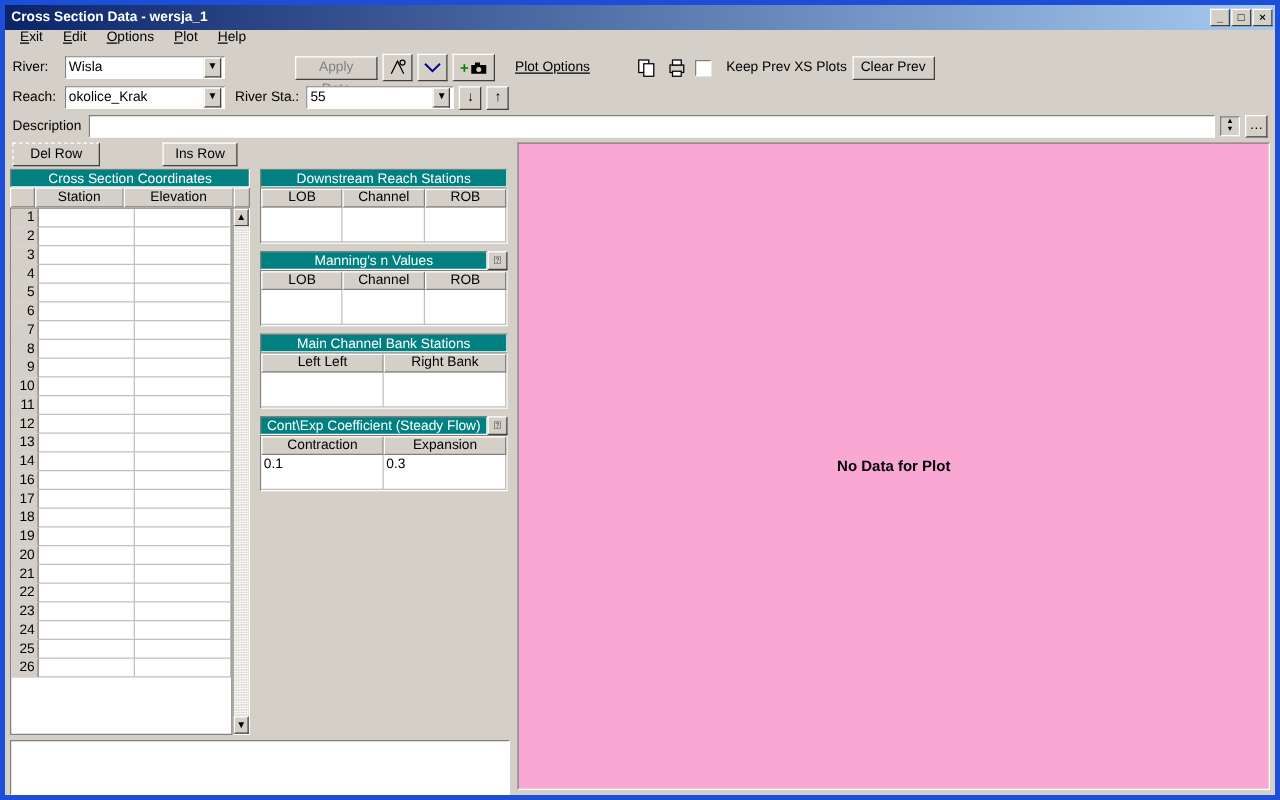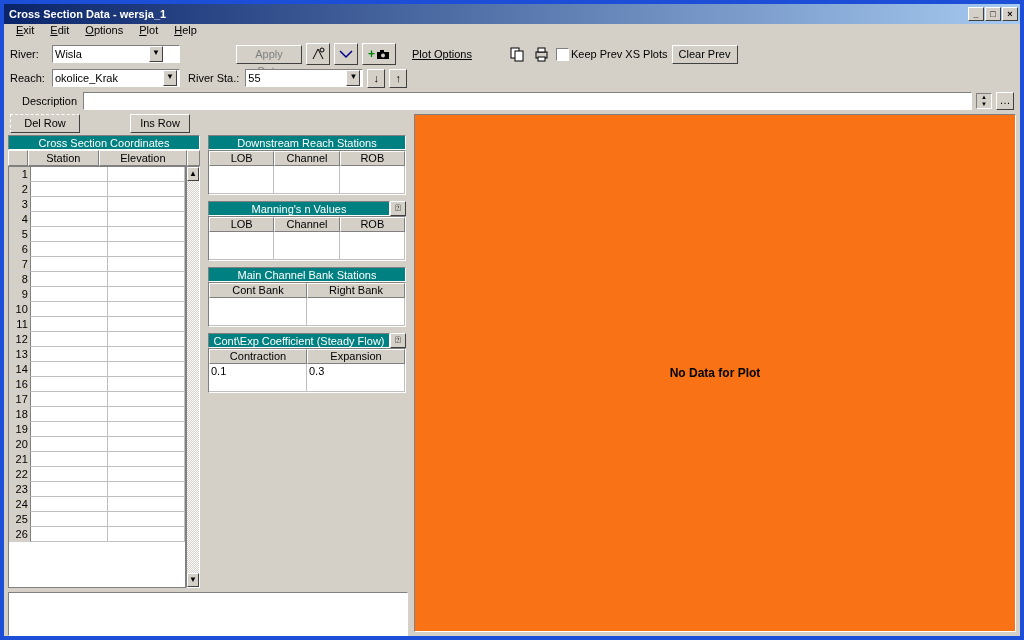--- a/index.html
+++ b/index.html
@@ -14,25 +14,25 @@
 .menubar .menu-item u { text-decoration: underline; }
 .toolbar-row { display: flex; align-items: center; padding: 2px 6px; gap: 4px; height: 24px; }
 .label { padding-right: 2px; }
 .combo { display: inline-flex; align-items: center; background: #fff; border: 1px solid; border-color: #808080 #fff #fff #808080; height: 18px; }
 .combo input { border: none; outline: none; height: 16px; padding: 0 2px; font-size: 11px; }
 .combo .drop { width: 14px; height: 16px; background: #d4d0c8; border: 1px solid; border-color: #fff #404040 #404040 #fff; text-align: center; line-height: 12px; font-size: 8px; }
 .btn { background: #d4d0c8; border: 1px solid; border-color: #fff #404040 #404040 #fff; height: 19px; padding: 0 6px; cursor: default; line-height: 17px; }
 .btn.disabled { color: #808080; }
 .btn.sm { padding: 0 3px; width: 18px; text-align: center; }
 .icon-btn { width: 24px; height: 22px; background: #d4d0c8; border: 1px solid; border-color: #fff #404040 #404040 #fff; display: inline-flex; align-items: center; justify-content: center; }
-.checkbox-wrap { display: inline-flex; align-items: center; gap: 2px; }
+.checkbox-wrap { display: inline-flex; align-items: center; gap: 12px; }
 .checkbox { width: 13px; height: 13px; background: #fff; border: 1px solid; border-color: #808080 #fff #fff #808080; }
 .main-row { display: flex; flex: 1; overflow: hidden; }
 .left-panel { width: 408px; display: flex; flex-direction: column; padding: 0 4px; }
-.desc-row { display: flex; align-items: center; gap: 4px; padding: 2px 2px; margin-left: 12px; }
+.desc-row { display: flex; align-items: center; gap: 4px; padding: 2px 2px; }
 .desc-input { flex: 1; height: 18px; background: #fff; border: 1px solid; border-color: #808080 #fff #fff #808080; }
 .sunken-sm { width: 16px; height: 16px; border: 1px solid; border-color: #808080 #fff #fff #808080; background: #d4d0c8; }
 .dots-btn { width: 18px; height: 18px; border: 1px solid; border-color: #fff #404040 #404040 #fff; text-align: center; line-height: 14px; }
 .row-btns { display: flex; gap: 50px; padding: 2px 2px; }
 .two-col { display: flex; gap: 8px; flex: 1; overflow: hidden; }
 .grid-col { width: 192px; display: flex; flex-direction: column; }
 .teal-header { background: #008080; color: #fff; text-align: center; height: 15px; line-height: 15px; border: 1px solid; border-color: #808080 #fff #fff #808080; }
 .grid-head { display: flex; }
 .grid-head .gh { background: #d4d0c8; border: 1px solid; border-color: #fff #808080 #808080 #fff; height: 16px; text-align: center; line-height: 14px; }
 .grid-body { flex: 1; overflow: hidden; background: #fff; border: 1px solid #808080; position: relative; }
@@ -44,21 +44,21 @@
 .grid-scroll .track { flex: 1; background: repeating-conic-gradient(#d4d0c8 0% 25%, #fff 0% 50%) 50% / 2px 2px; }
 .boxes-col { flex: 1; display: flex; flex-direction: column; gap: 6px; padding-right: 2px; }
 .mini-grid { border: 1px solid; border-color: #808080 #fff #fff #808080; }
 .mini-grid .mg-head { display: flex; }
 .mini-grid .mg-head > div { flex: 1; background: #d4d0c8; border: 1px solid; border-color: #fff #808080 #808080 #fff; text-align: center; height: 15px; line-height: 13px; }
 .mini-grid .mg-row { display: flex; background: #fff; height: 28px; }
 .mini-grid .mg-row > div { flex: 1; border-right: 1px solid #c0c0c0; border-bottom: 1px solid #c0c0c0; padding: 0 2px; line-height: 14px; }
 .teal-box { display: flex; align-items: center; }
 .teal-box .teal-header { flex: 1; }
 .help-q { width: 16px; height: 15px; background: #d4d0c8; border: 1px solid; border-color: #fff #404040 #404040 #fff; text-align: center; font-size: 9px; line-height: 12px; }
-.plot-panel { flex: 1; background: #f97316; margin: 2px 4px 4px 2px; border: 1px solid; border-color: #808080 #fff #fff #808080; position: relative; }
+.plot-panel { flex: 1; background: #f9a8d4; margin: 2px 4px 4px 2px; border: 1px solid; border-color: #808080 #fff #fff #808080; position: relative; }
 .plot-panel .no-data { position: absolute; top: 50%; left: 50%; transform: translate(-50%, -50%); font-weight: bold; font-size: 12px; }
 .bottom-status { height: 44px; margin: 0 4px 4px 4px; background: #fff; border: 1px solid; border-color: #808080 #fff #fff #808080; }
 .link { color: #000; text-decoration: underline; cursor: default; }
 svg { display: block; }
 </style>
 </head>
 <body>
 
 <div class="window">
 
@@ -75,21 +75,21 @@
     <span class="menu-item"><u>E</u><span>xit</span></span>
     <span class="menu-item"><u>E</u>dit</span>
     <span class="menu-item"><u>O</u>ptions</span>
     <span class="menu-item"><u>P</u>lot</span>
     <span class="menu-item"><u>H</u>elp</span>
   </div>
 
   <div class="toolbar-row">
     <span class="label" style="width:38px">River:</span>
     <div class="combo" style="width:128px">
-      <input style="width: 96px;" value="Wisla">
+      <input style="width: 110px;" value="Wisla">
       <div class="drop">▼</div>
     </div>
     <span style="width:48px"></span>
     <div class="btn disabled" style="width:66px;text-align:center">Apply Data</div>
     <div class="icon-btn">
         <svg width="14" height="14">
           <path d="M2 12 L7 2 L12 12" stroke="#000" fill="none"></path>
           <circle cx="11" cy="3" r="2" fill="none" stroke="#000"></circle>
         </svg>
       </div>
@@ -344,21 +344,21 @@
                   <div></div>
                   <div></div>
                 </div>
             </div>
           </div>
 
           <div>
             <div class="teal-header">Main Channel Bank Stations</div>
             <div class="mini-grid">
               <div class="mg-head">
-                <div>Cont Bank</div>
+                <div>Left Left</div>
                 <div>Right Bank</div>
               </div>
               <div class="mg-row">
                   <div></div>
                   <div></div>
                 </div>
             </div>
           </div>
 
           <div>

